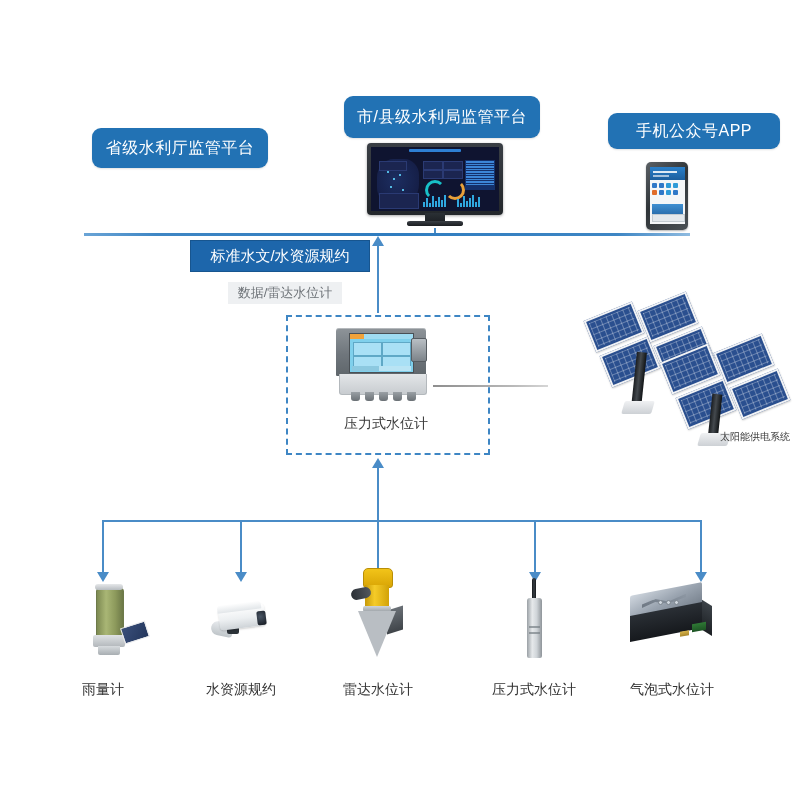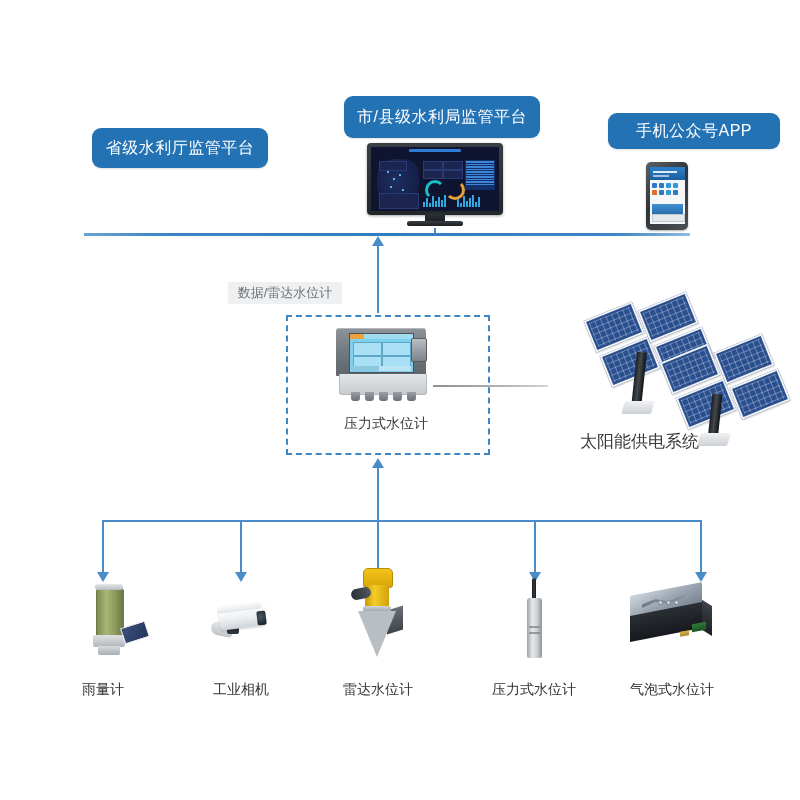--- a/index.html
+++ b/index.html
@@ -196,22 +196,22 @@
   .ph-hdr i{position:absolute;left:3px;top:4px;width:24px;height:2px;background:rgba(255,255,255,0.85);}
   .ph-hdr b{position:absolute;left:3px;top:8px;width:16px;height:2px;background:rgba(255,255,255,0.6);}
   .ph-grid{position:absolute;left:2px;top:16px;width:31px;display:flex;flex-wrap:wrap;gap:2px;}
   .ph-grid span{display:block;width:5px;height:5px;border-radius:1px;}
   .ph-foot{position:absolute;left:2px;bottom:10px;width:31px;height:10px;background:linear-gradient(180deg,#3f8fd1,#2a6fae);}
   .ph-list{position:absolute;left:2px;bottom:2px;width:31px;height:6px;background:#e3e8ec;border:0.5px solid #c3cbd1;}
 
   
   #solar { left: 580px; top: 300px; width: 210px; height: 160px; }
   #solar-caption{
-    left: 580px; top: 430px; width: 210px; text-align:left;
-    font-size: 17px; color:#3a3a3a;
+    left: 580px; top: 430px; width: 210px; text-align:right;
+    font-size: 10px; color:#3a3a3a;
   }
   .panel{
     position:absolute;
     background:#2a4f8f;
     border:2px solid #f2f3f5;
     box-sizing:border-box;
     box-shadow: 0 1px 2px rgba(0,0,0,0.22);
   }
   .panel::after{
     content:""; position:absolute; inset:2px;
@@ -478,20 +478,21 @@
         <div class="ph-foot"></div>
         <div class="ph-list"></div>
       </div>
     </div>
   </div>
 
   <div class="vline" style="left:434px; top:228px; height:6px;"></div>
 
   <div class="abs" id="backbone"></div>
 
+  <div class="abs" id="protocol-box">标准水文/水资源规约</div>
 
   <div class="abs" id="transmit-label">数据/雷达水位计</div>
 
   <div class="vline" style="left:377px; top:245px; height:68px;"></div>
   <div class="arrow-up" style="left:372px; top:236px;"></div>
 
   <div class="abs" id="rtu-zone"></div>
 
   <div class="abs" id="rtu-device">
     <div class="rtu-body">
@@ -595,21 +596,21 @@
     <div class="bb-front"></div>
     <div class="bb-led" style="left:28px"></div>
     <div class="bb-led" style="left:36px"></div>
     <div class="bb-led" style="left:44px"></div>
     <div class="bb-term"></div>
     <div class="bb-conn"></div>
   </div>
 
   <div class="sensor-label" style="left:58px;  top:681px; width:90px;">雨量计</div>
 
-  <div class="sensor-label" style="left:196px; top:681px; width:90px;">工业相机</div>
+  <div class="sensor-label" style="left:196px; top:681px; width:90px;">水资源规约</div>
 
   <div class="sensor-label" style="left:326px; top:681px; width:104px;">雷达水位计</div>
 
   <div class="sensor-label" style="left:478px; top:681px; width:112px;">压力式水位计</div>
 
   <div class="sensor-label" style="left:616px; top:681px; width:112px;">气泡式水位计</div>
 
 </div>
 
 </body></html>

